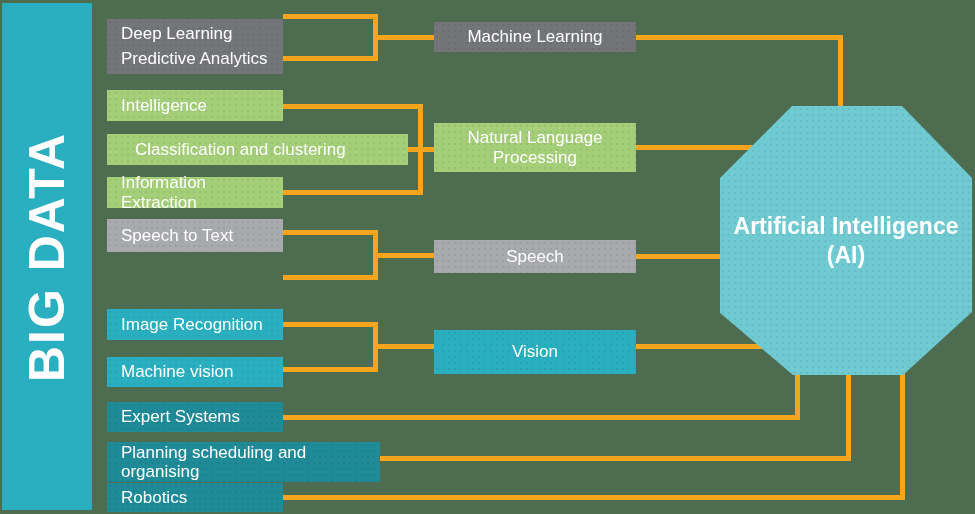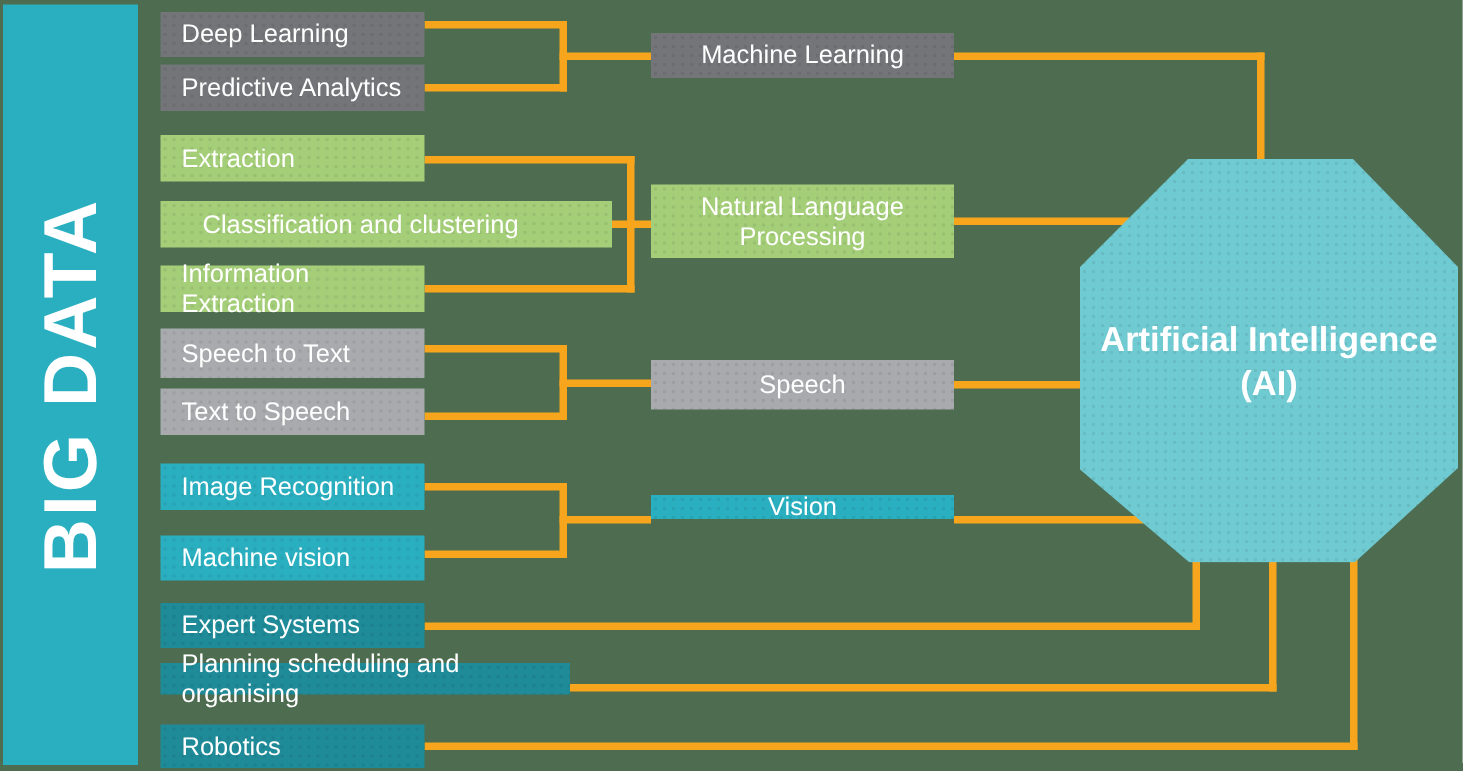--- a/index.html
+++ b/index.html
@@ -92,31 +92,30 @@
 
   <div class="octagon tex">
     <div>Artificial Intelligence</div>
     <div>(AI)</div>
   </div>
 
   <div class="bigbar">
     <span class="vtext">BIG DATA</span>
   </div>
 
-  <div class="box row gray tex" style="top:8px;   height:30px;">Deep Learning</div>
+  <div class="box row gray tex" style="top:19px;   height:30px;">Deep Learning</div>
   <div class="box row gray tex" style="top:43px;  height:31px;">Predictive Analytics</div>
-  <div class="box row green tex" style="top:90px;  height:31px;">Extraction</div>
+  <div class="box row green tex" style="top:90px;  height:31px;">Intelligence</div>
   <div class="box row green tex" style="top:134px; height:31px; width:301px;padding-left:28px;">Classification and clustering</div>
   <div class="box row green tex" style="top:177px; height:31px;">Information Extraction</div>
   <div class="box row silver tex" style="top:219px; height:33px;">Speech to Text</div>
-  <div class="box row silver tex" style="top:259px; height:31px;">Text to Speech</div>
   <div class="box row cyan tex" style="top:309px; height:31px;">Image Recognition</div>
   <div class="box row cyan tex" style="top:357px; height:30px;text-align:right;">Machine vision</div>
   <div class="box row dteal tex" style="top:402px; height:30px;">Expert Systems</div>
-  <div class="box row dteal tex" style="top:442px; height:21px; width:273px;">Planning scheduling and organising</div>
+  <div class="box row dteal tex" style="top:442px; height:40px; width:273px;">Planning scheduling and organising</div>
   <div class="box row dteal tex" style="top:483px; height:29px;">Robotics</div>
 
   <div class="box cat gray tex" style="top:22px;  height:30px;">Machine Learning</div>
   <div class="box cat silver tex" style="top:240px; height:33px;">Speech</div>
   <div class="box cat green tex" style="top:123px; height:49px;">Natural Language Processing</div>
-  <div class="box cat cyan tex" style="top:330px; height:16px;">Vision</div>
+  <div class="box cat cyan tex" style="top:330px; height:44px;">Vision</div>
 
 </div>
 
 </body></html>

